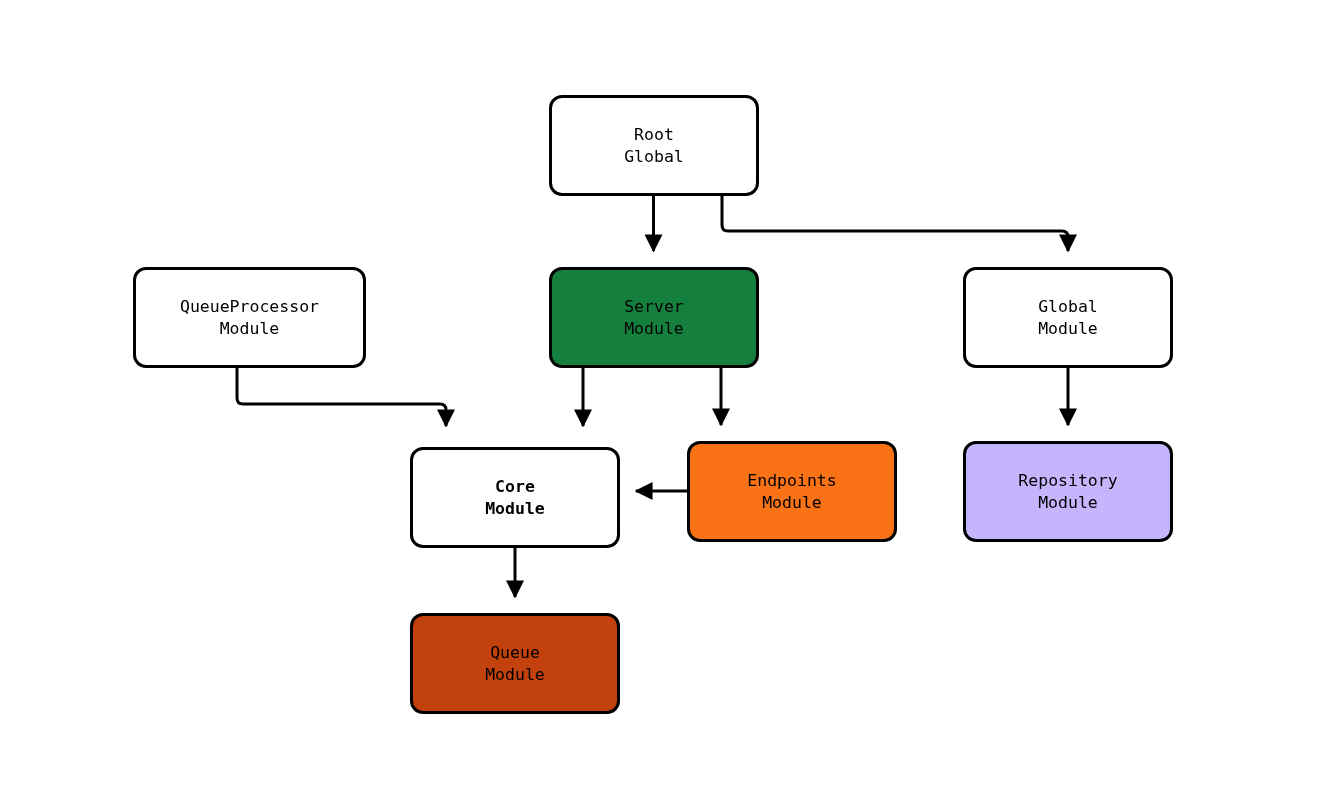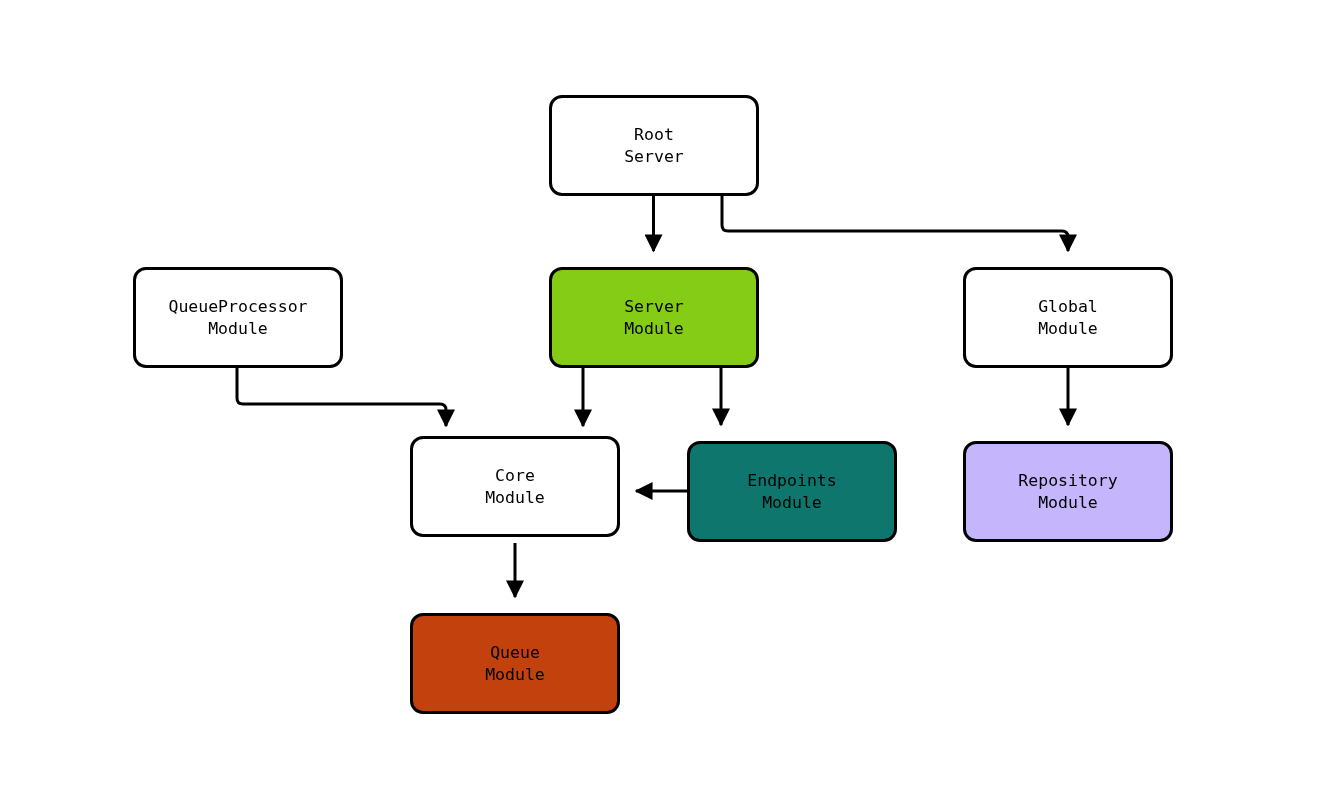--- a/index.html
+++ b/index.html
@@ -70,41 +70,41 @@
         <path d="M 583 368 L 583 426" fill="none" stroke="#000000" stroke-width="3" stroke-linecap="butt" marker-end="url(#arrow-head)"></path>
         <path d="M 721 368 L 721 425" fill="none" stroke="#000000" stroke-width="3" stroke-linecap="butt" marker-end="url(#arrow-head)"></path>
         <path d="M 687 491 L 636 491" fill="none" stroke="#000000" stroke-width="3" stroke-linecap="butt" marker-end="url(#arrow-head)"></path>
         <path d="M 1068 368 L 1068 425" fill="none" stroke="#000000" stroke-width="3" stroke-linecap="butt" marker-end="url(#arrow-head)"></path>
         <path d="M 515 543 L 515 597" fill="none" stroke="#000000" stroke-width="3" stroke-linecap="butt" marker-end="url(#arrow-head)"></path>
       </g>
   </svg>
 
   <div class="node" style="left: 549px; top: 95px; width: 210px; height: 101px; border-width: 3px; border-color: rgb(0, 0, 0); background: rgb(255, 255, 255);">
     <div class="node-label">Root
-Server</div>
+Global</div>
   </div>
 
-  <div class="node" style="left: 133px; top: 267px; width: 210px; height: 101px; border-width: 3px; border-color: rgb(0, 0, 0); background: rgb(255, 255, 255);">
+  <div class="node" style="left: 133px; top: 267px; width: 233px; height: 101px; border-width: 3px; border-color: rgb(0, 0, 0); background: rgb(255, 255, 255);">
     <div class="node-label">QueueProcessor
 Module</div>
   </div>
-  <div class="node" style="left: 549px; top: 267px; width: 210px; height: 101px; border-width: 3px; border-color: rgb(0, 0, 0); background: #84cc16;">
+  <div class="node" style="left: 549px; top: 267px; width: 210px; height: 101px; border-width: 3px; border-color: rgb(0, 0, 0); background: #15803d;">
     <div class="node-label">Server
 Module</div>
   </div>
   <div class="node" style="left: 963px; top: 267px; width: 210px; height: 101px; border-width: 3px; border-color: rgb(0, 0, 0); background: rgb(255, 255, 255);">
     <div class="node-label">Global
 Module</div>
   </div>
 
-  <div class="node" style="left: 410px; top: 436px; width: 210px; height: 101px; border-width: 3px; border-color: rgb(0, 0, 0); background: rgb(255, 255, 255);">
+  <div class="node" style="left: 410px; top: 447px; width: 210px; height: 101px; border-width: 3px; border-color: rgb(0, 0, 0); background: rgb(255, 255, 255); font-weight: bold;">
     <div class="node-label">Core
 Module</div>
   </div>
-  <div class="node" style="left: 687px; top: 441px; width: 210px; height: 101px; border-width: 3px; border-color: rgb(0, 0, 0); background: #0f766e;">
+  <div class="node" style="left: 687px; top: 441px; width: 210px; height: 101px; border-width: 3px; border-color: rgb(0, 0, 0); background: #f97316;">
     <div class="node-label">Endpoints
 Module</div>
   </div>
   <div class="node" style="left: 963px; top: 441px; width: 210px; height: 101px; border-width: 3px; border-color: rgb(0, 0, 0); background: #c4b5fd;">
     <div class="node-label">Repository
 Module</div>
   </div>
 
   <div class="node" style="left: 410px; top: 613px; width: 210px; height: 101px; border-width: 3px; border-color: rgb(0, 0, 0); background: #c2410c;">
     <div class="node-label">Queue

